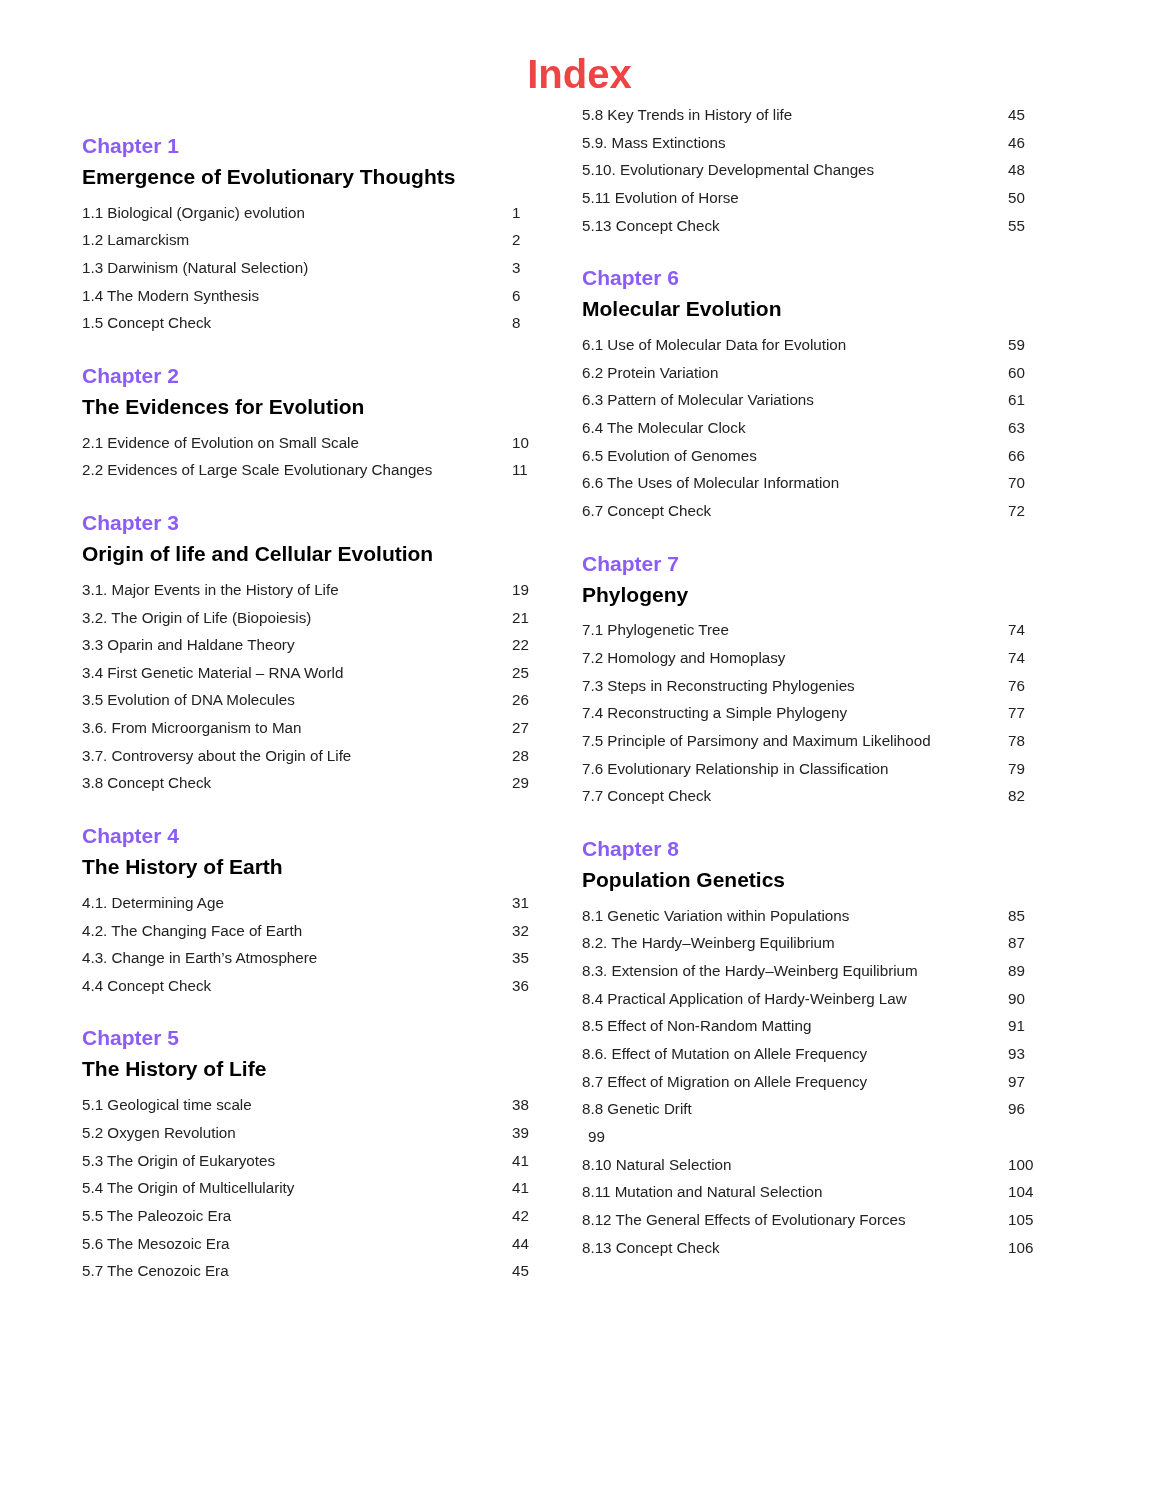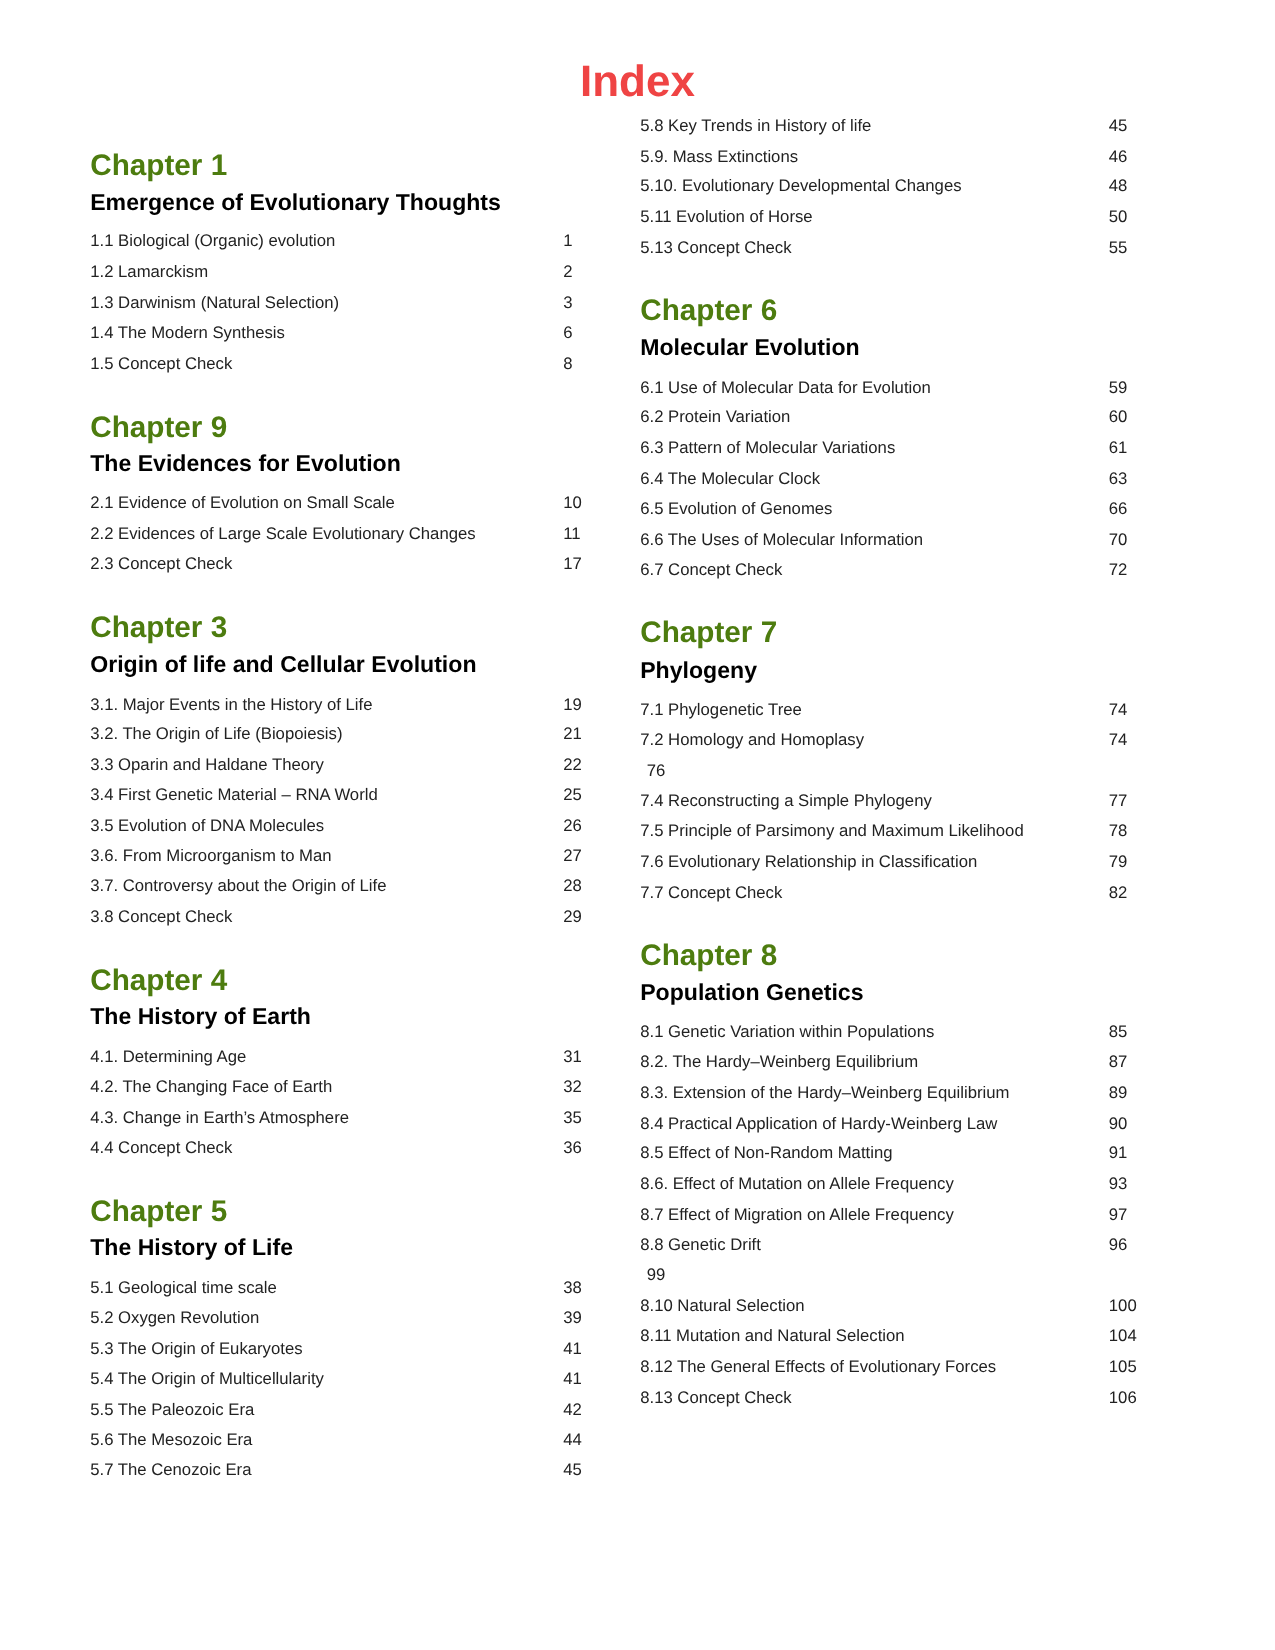--- a/index.html
+++ b/index.html
@@ -43,25 +43,25 @@
     width: 470px;
     flex: 0 0 470px;
   }
   .col-right {
     margin-top: -18px;
   }
   .chapter-block {
     margin-bottom: 0;
   }
   .chapter-number {
-    font-size: 27px;
+    font-size: 21px;
     font-weight: bold;
     margin: 0 0 4px 0;
     line-height: 1.28;
-    color: #4d7c0f;
+    color: #8b5cf6;
   }
   .chapter-title {
     font-size: 21px;
     font-weight: bold;
     margin: 0 0 8px 0;
     line-height: 1.28;
     color: #000;
   }
   .entry {
     display: flex;
@@ -114,34 +114,30 @@
               <span class="entry-label">1.4 The Modern Synthesis</span>
               <span class="entry-page">6</span>
             </div>
             <div class="entry">
               <span class="entry-label">1.5 Concept Check</span>
               <span class="entry-page">8</span>
             </div>
           </div>
           <div class="gap"></div>
           <div class="chapter-block">
-            <div class="chapter-number">Chapter 9</div>
+            <div class="chapter-number">Chapter 2</div>
             <div class="chapter-title">The Evidences for Evolution</div>
             <div class="entry">
               <span class="entry-label">2.1 Evidence of Evolution on Small Scale</span>
               <span class="entry-page">10</span>
             </div>
             <div class="entry">
               <span class="entry-label">2.2 Evidences of Large Scale Evolutionary Changes</span>
               <span class="entry-page">11</span>
             </div>
-            <div class="entry">
-              <span class="entry-label">2.3 Concept Check</span>
-              <span class="entry-page">17</span>
-            </div>
           </div>
           <div class="gap"></div>
           <div class="chapter-block">
             <div class="chapter-number">Chapter 3</div>
             <div class="chapter-title">Origin of life and Cellular Evolution</div>
             <div class="entry">
               <span class="entry-label">3.1. Major Events in the History of Life</span>
               <span class="entry-page">19</span>
             </div>
             <div class="entry">
@@ -293,20 +289,21 @@
             <div class="chapter-title">Phylogeny</div>
             <div class="entry">
               <span class="entry-label">7.1 Phylogenetic Tree</span>
               <span class="entry-page">74</span>
             </div>
             <div class="entry">
               <span class="entry-label">7.2 Homology and Homoplasy</span>
               <span class="entry-page">74</span>
             </div>
             <div class="entry">
+              <span class="entry-label">7.3 Steps in Reconstructing Phylogenies</span>
               <span class="entry-page">76</span>
             </div>
             <div class="entry">
               <span class="entry-label">7.4 Reconstructing a Simple Phylogeny</span>
               <span class="entry-page">77</span>
             </div>
             <div class="entry">
               <span class="entry-label">7.5 Principle of Parsimony and Maximum Likelihood</span>
               <span class="entry-page">78</span>
             </div>

